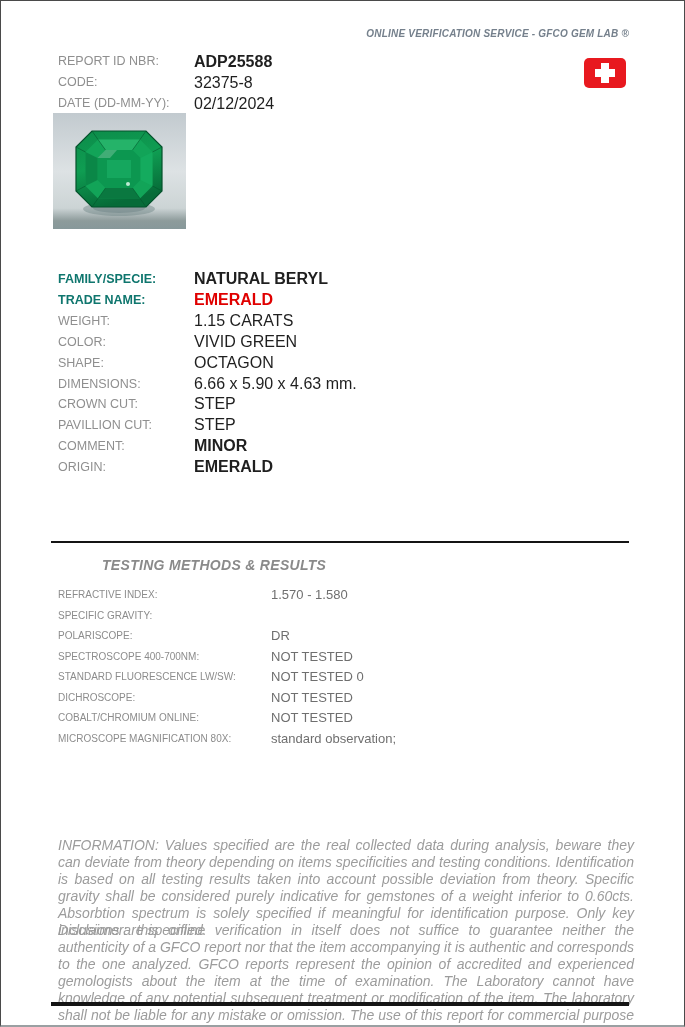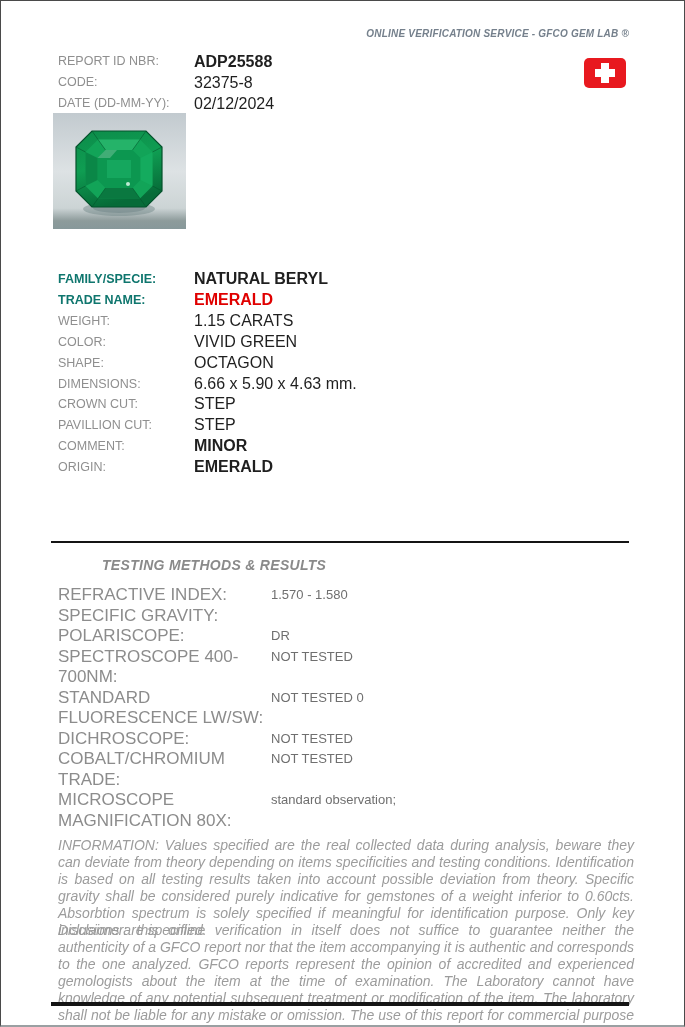--- a/index.html
+++ b/index.html
@@ -80,21 +80,21 @@
 
   .sec-title {
     position: absolute; left: 57px; top: 556px;
     font-size: 14px; font-weight: bold; font-style: italic;
     color: #8a8a8a; letter-spacing: 0.3px; margin-left: 44px;
   }
 
   
   .testing { position: absolute; left: 57px; top: 584px; width: 480px; }
   .testing .row { display: grid; grid-template-columns: 213px 1fr; line-height: 20.5px; }
-  .testing .lbl { font-size: 17px; color: #8c8c8c; }
+  .testing .lbl { font-size: 10px; color: #8c8c8c; }
   .testing .val { font-size: 13px; color: #6f6f6f; }
 
   
   .para {
     position: absolute; left: 57px; width: 576px;
     font-size: 14px; font-style: italic;
     color: #9c9c9c; line-height: 17px;
     text-align: justify;
   }
   .info { top: 836px; }
@@ -240,21 +240,21 @@
     </div>
     <div class="row">
       <span class="lbl">STANDARD FLUORESCENCE LW/SW:</span>
       <span class="val">NOT TESTED 0</span>
     </div>
     <div class="row">
       <span class="lbl">DICHROSCOPE:</span>
       <span class="val">NOT TESTED</span>
     </div>
     <div class="row">
-      <span class="lbl">COBALT/CHROMIUM TRADE:</span>
+      <span class="lbl">COBALT/CHROMIUM ONLINE:</span>
       <span class="val">NOT TESTED</span>
     </div>
     <div class="row">
       <span class="lbl">MICROSCOPE MAGNIFICATION 80X:</span>
       <span class="val">standard observation;</span>
     </div>
   </div>
 
   <p class="para info">INFORMATION: Values specified are the real collected data during analysis, beware they can deviate from theory depending on items specificities and testing conditions. Identification is based on all testing results taken into account possible deviation from theory. Specific gravity shall be considered purely indicative for gemstones of a weight inferior to 0.60cts. Absorbtion spectrum is solely specified if meaningful for identification purpose. Only key inclusions are specified.</p>
 

